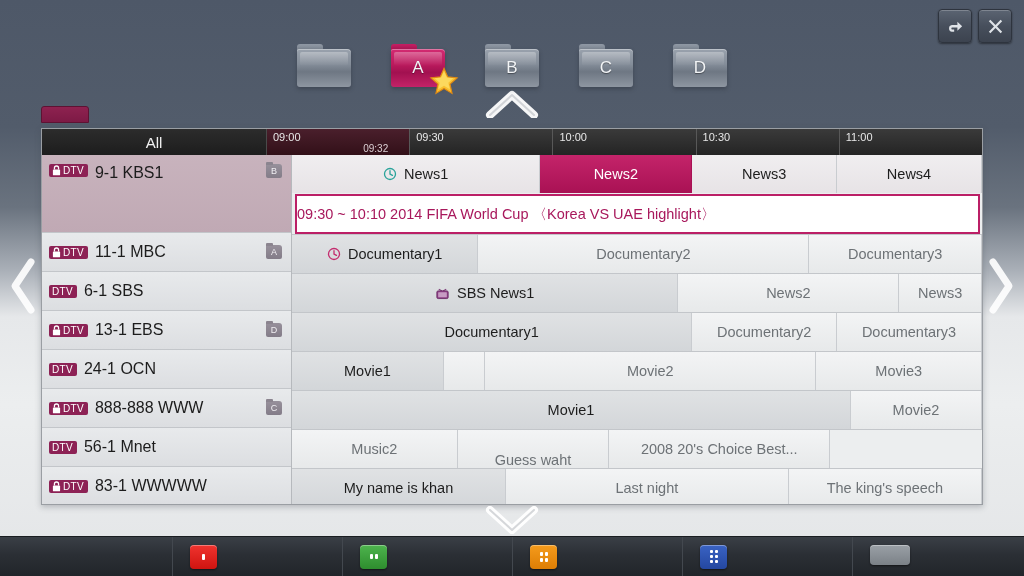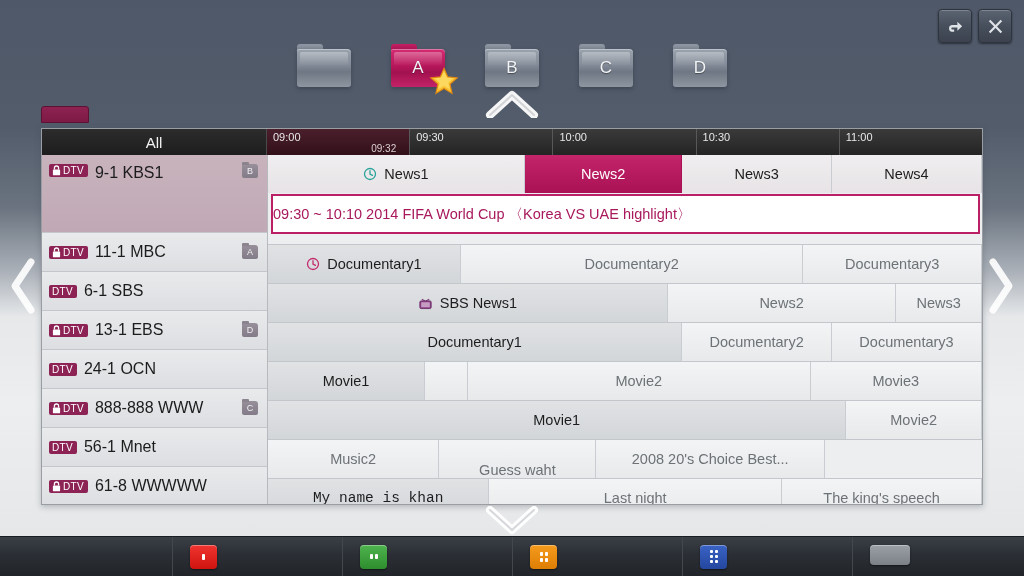--- a/index.html
+++ b/index.html
@@ -145,29 +145,29 @@
     font-size: 11px;
     display: flex; align-items: flex-start;
   }
   .tslot:first-child { border-left: none; }
   .tslot .lbl {
     position: relative; z-index: 3;
     padding: 2px 0 0 6px; color: #e8e8e8;
   }
   .tslot.now { background: linear-gradient(to bottom, #4a1f2c, #321018); }
   .tslot .nowlbl {
-    position: absolute; right: 13px; bottom: 1px; z-index: 3;
+    position: absolute; right: 21px; bottom: 1px; z-index: 3;
     font-size: 10px; color: #dcd0d4;
   }
 
   
   .guide-body { flex: 1; display: flex; overflow: hidden; }
 
   .ch-col {
-    width: 226px; flex: none;
+    width: 250px; flex: none;
     border-right: 1px solid #b6b9bd;
     background: #e3e5e7;
   }
   .pg-col { flex: 1; position: relative; background: #eceeef; }
 
   .ch-row {
     height: 39px;
     display: flex; align-items: center;
     padding-left: 7px;
     border-bottom: 1px solid #c3c6ca;
@@ -204,21 +204,21 @@
     width:7px; height:3px; border-radius:1px 1px 0 0;
     background: #8b848f;
   }
 
   
   .pg-row {
     height: 39px;
     display: flex;
     border-bottom: 1px solid #c3c6ca;
   }
-  .pg-row.tall { height: 90px; flex-direction: column; }
+  .pg-row.tall { height: 80px; flex-direction: column; }
   .pg-top { display: flex; height: 38px; }
   .pg-cell {
     border-right: 1px solid #c9ccd0;
     display: flex; align-items: center; justify-content: center;
     gap: 7px;
     font-size: 14.5px; color: #6d7276;
     background: linear-gradient(to bottom, #f3f4f5, #e7e9ea);
     cursor: pointer;
     overflow: hidden; white-space: nowrap;
   }
@@ -449,21 +449,21 @@
           <span class="ch-name">56-1 Mnet</span>
         </div>
         <div class="ch-row">
           <span class="dtv">
             <svg width="9" height="11" viewBox="0 0 10 12">
     <rect x="1" y="5" width="8" height="6.4" rx="1" fill="#ffffff"></rect>
     <path d="M2.7 5 V3.3 A2.3 2.3 0 0 1 7.3 3.3 V5" fill="none" stroke="#ffffff" stroke-width="1.4"></path>
   </svg>
             <span class="txt">DTV</span>
           </span>
-          <span class="ch-name">61-8 WWWWW</span>
+          <span class="ch-name">83-1 WWWWW</span>
         </div>
       </div>
     <div class="pg-col" id="program-col">
         <div class="pg-row tall">
           <div class="pg-top" style="display: flex;">
             <div class="pg-cell on-sel" style="width: 36%; flex: 0 0 36%;">
               <svg width="14" height="14" viewBox="0 0 16 16">
     <circle cx="8" cy="8" r="6.3" fill="none" stroke="#2aa39a" stroke-width="1.5"></circle>
     <path d="M8 4.2 V8 L10.8 9.6" fill="none" stroke="#2aa39a" stroke-width="1.5" stroke-linecap="round"></path>
   </svg>
@@ -565,21 +565,21 @@
             <div class="pg-cell" style="width: 22%; flex: 0 0 22%; align-items: flex-end;">
               <span>Guess waht</span>
             </div>
             <div class="pg-cell" style="width: 32%; flex: 0 0 32%;">
               <span>2008 20's Choice Best...</span>
             </div>
           </div>
         </div>
         <div class="pg-row">
           <div class="" style="display: flex; height: 100%; width: 100%;">
-            <div class="pg-cell dark" style="width: 31%; flex: 0 0 31%; font-family: Liberation Mono, monospace;">
+            <div class="pg-cell dark" style="width: 31%; flex: 0 0 31%;">
               <span>My name is khan</span>
             </div>
             <div class="pg-cell" style="width: 41%; flex: 0 0 41%;">
               <span>Last night</span>
             </div>
             <div class="pg-cell" style="width: 28%; flex: 0 0 28%;">
               <span>The king's speech</span>
             </div>
           </div>
         </div>

